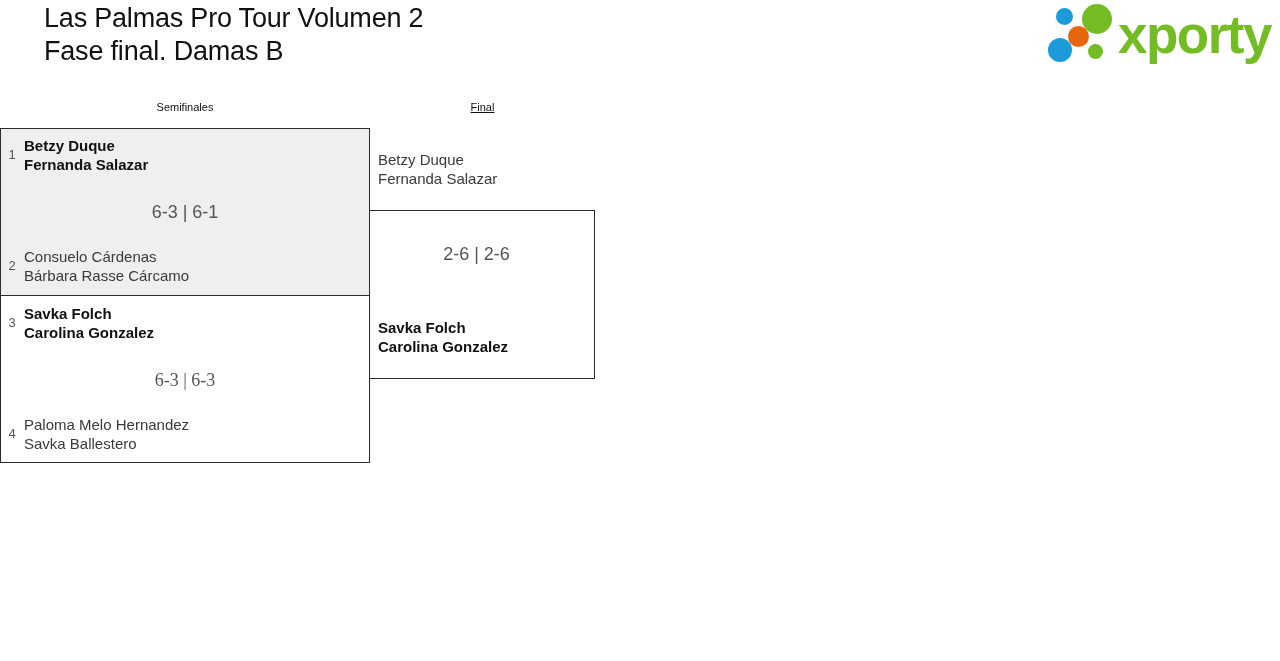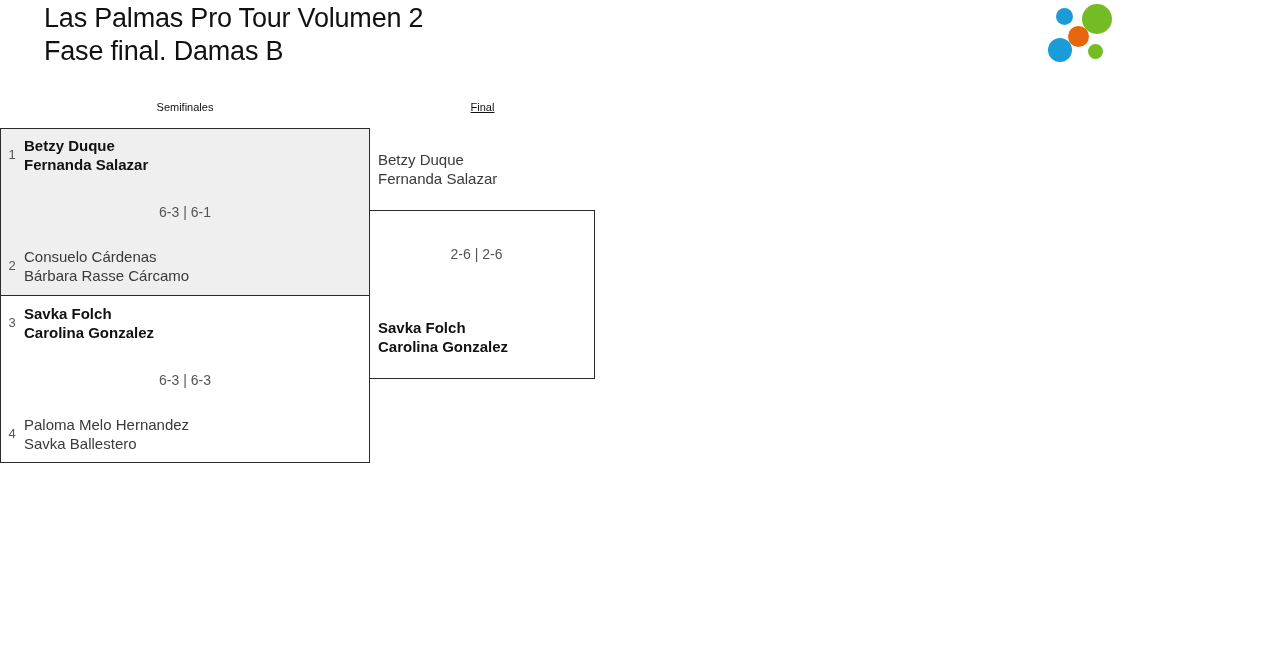--- a/index.html
+++ b/index.html
@@ -172,26 +172,26 @@
   
   #team-0-0-top    { left: 0px; top: 136px; }
   #team-0-0-bottom { left: 0px; top: 247px; }
   #team-0-1-top    { left: 0px; top: 304px; }
   #team-0-1-bottom { left: 0px; top: 415px; }
 
   
   .score {
     position: absolute;
     text-align: center;
-    font-size: 14px;
+    font-size: 18px;
     line-height: 18px;
     color: #545454;
   }
   #score-0-0 { left: 0px;   top: 203px; width: 370px; }
-  #score-0-1 { left: 0px;   top: 371px; width: 370px; }
+  #score-0-1 { left: 0px;   top: 371px; width: 370px; font-family: Liberation Serif, serif; }
   #score-1-0 { left: 364px; top: 245px; width: 225px; }
 
   
   #team-1-0-top    { left: 370px; top: 150px; }
   #team-1-0-bottom { left: 370px; top: 318px; }
   #team-1-0-top .players,
   #team-1-0-bottom .players { padding-left: 8px; }
 </style>
 </head>
 <body>
@@ -204,20 +204,21 @@
   </div>
 
   <div id="logo">
     <div id="logo-dots">
       <span class="dot" id="dot-blue-small"></span>
       <span class="dot" id="dot-green-large"></span>
       <span class="dot" id="dot-orange"></span>
       <span class="dot" id="dot-blue-large"></span>
       <span class="dot" id="dot-green-small"></span>
     </div>
+    <div id="logo-wordmark">xporty</div>
   </div>
 
 </div>
 
 <div class="round-header" id="round-header-0">Semifinales</div>
 <div class="round-header" id="round-header-1">Final</div>
 
 <div id="bracket">
 
   <div id="round-0">

